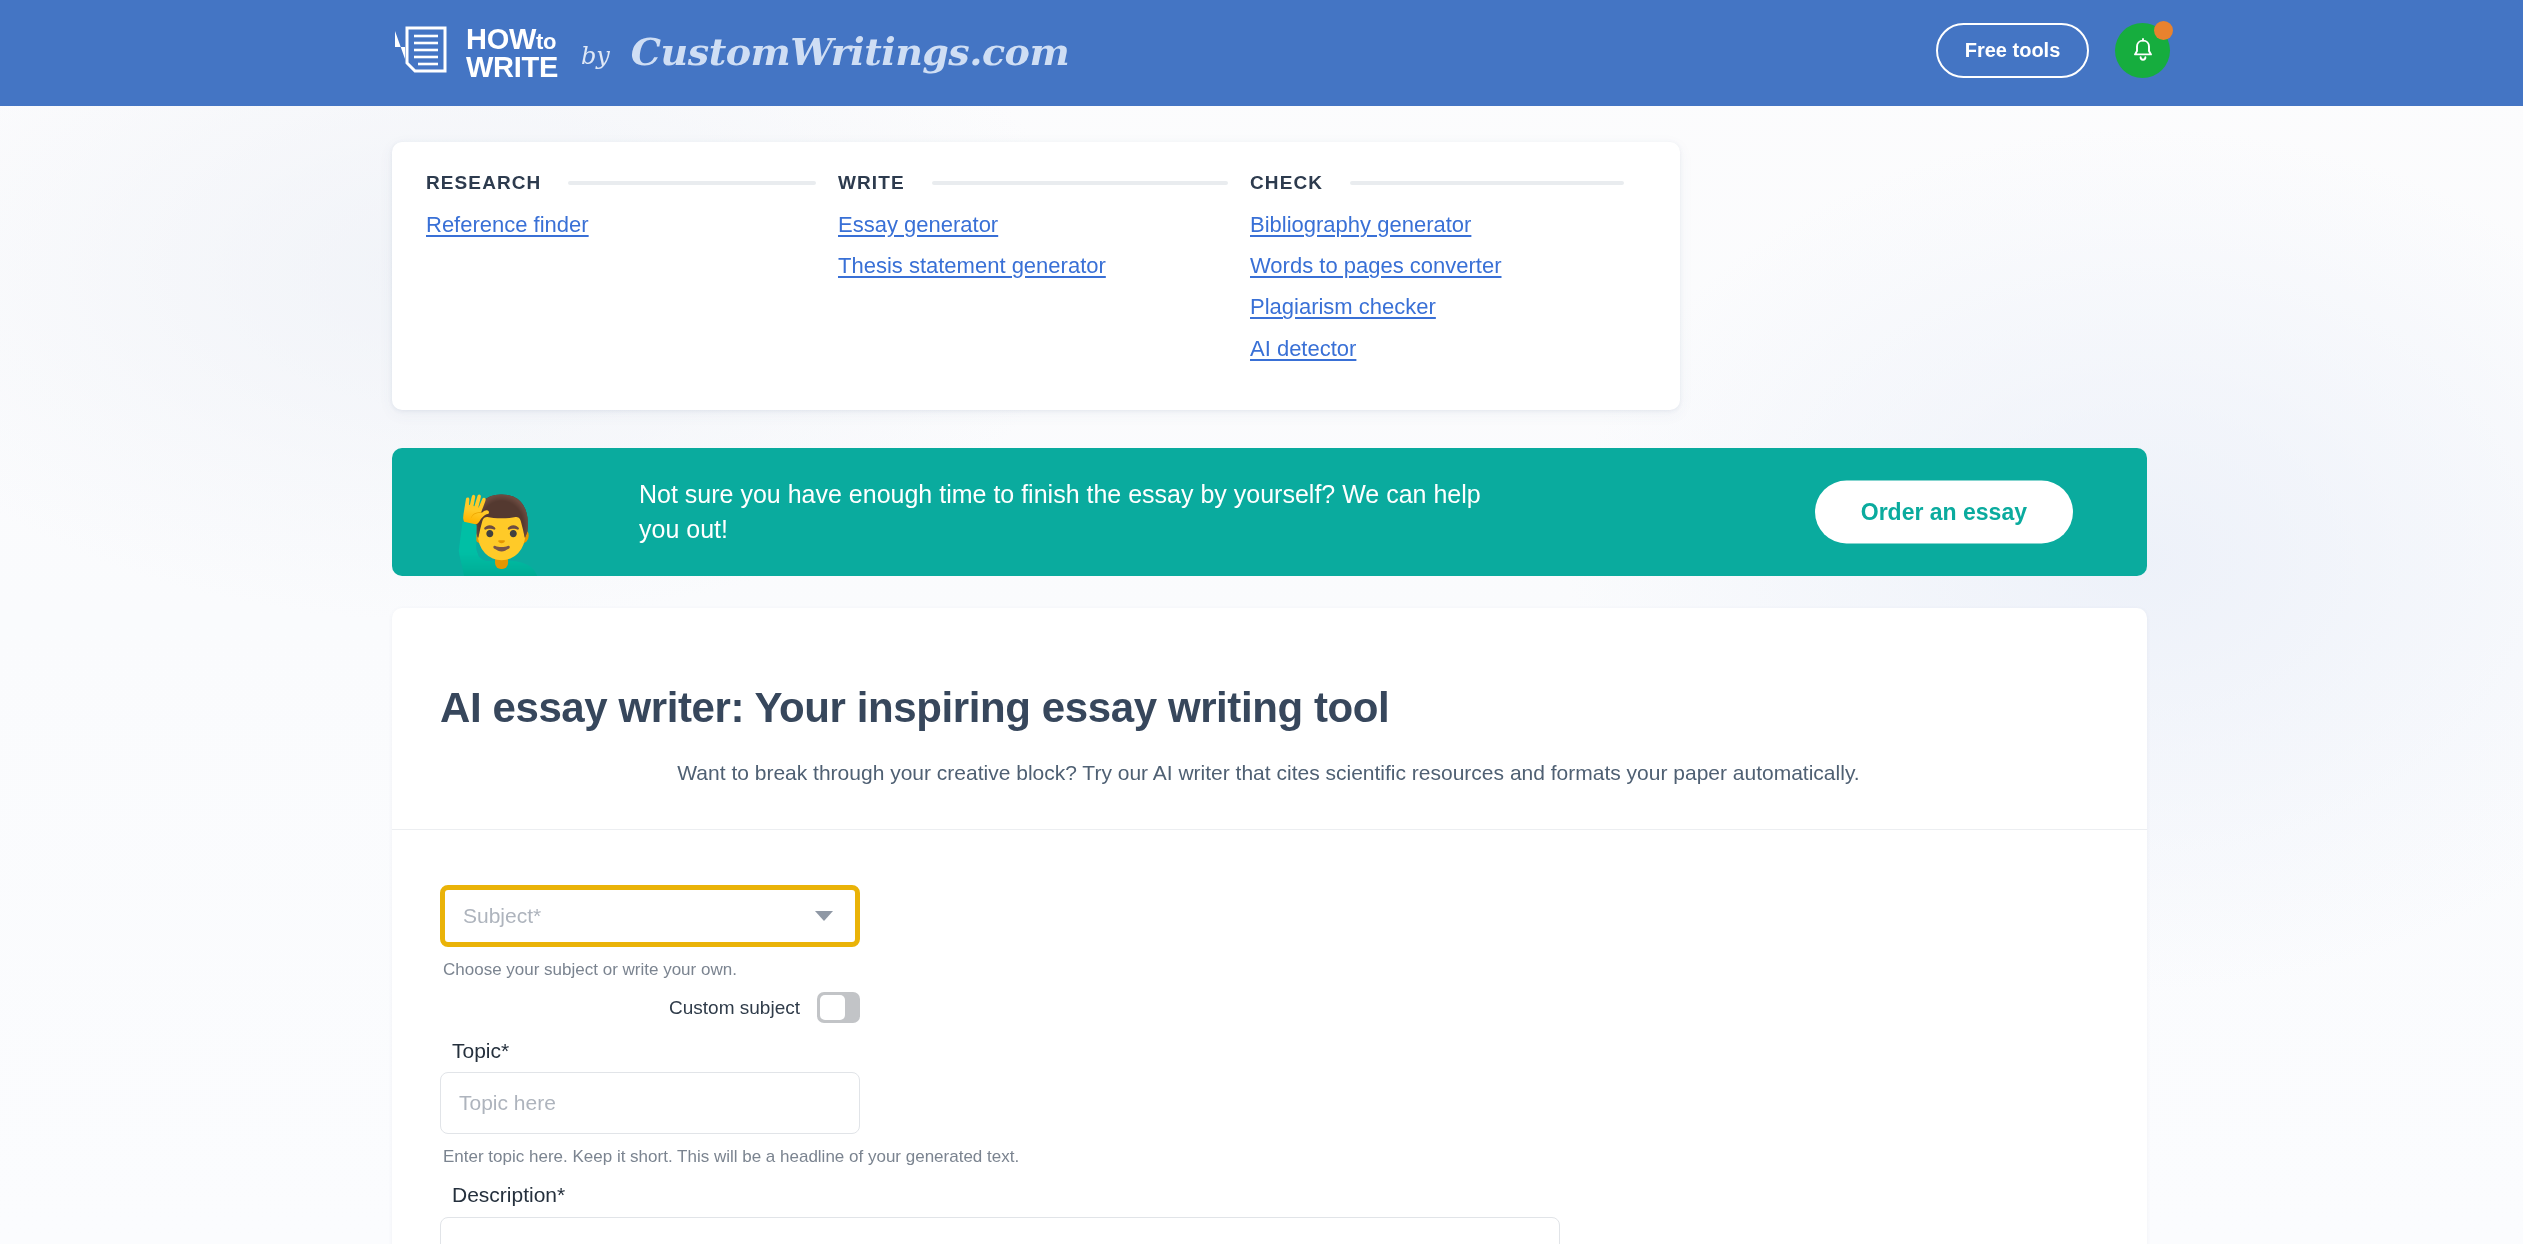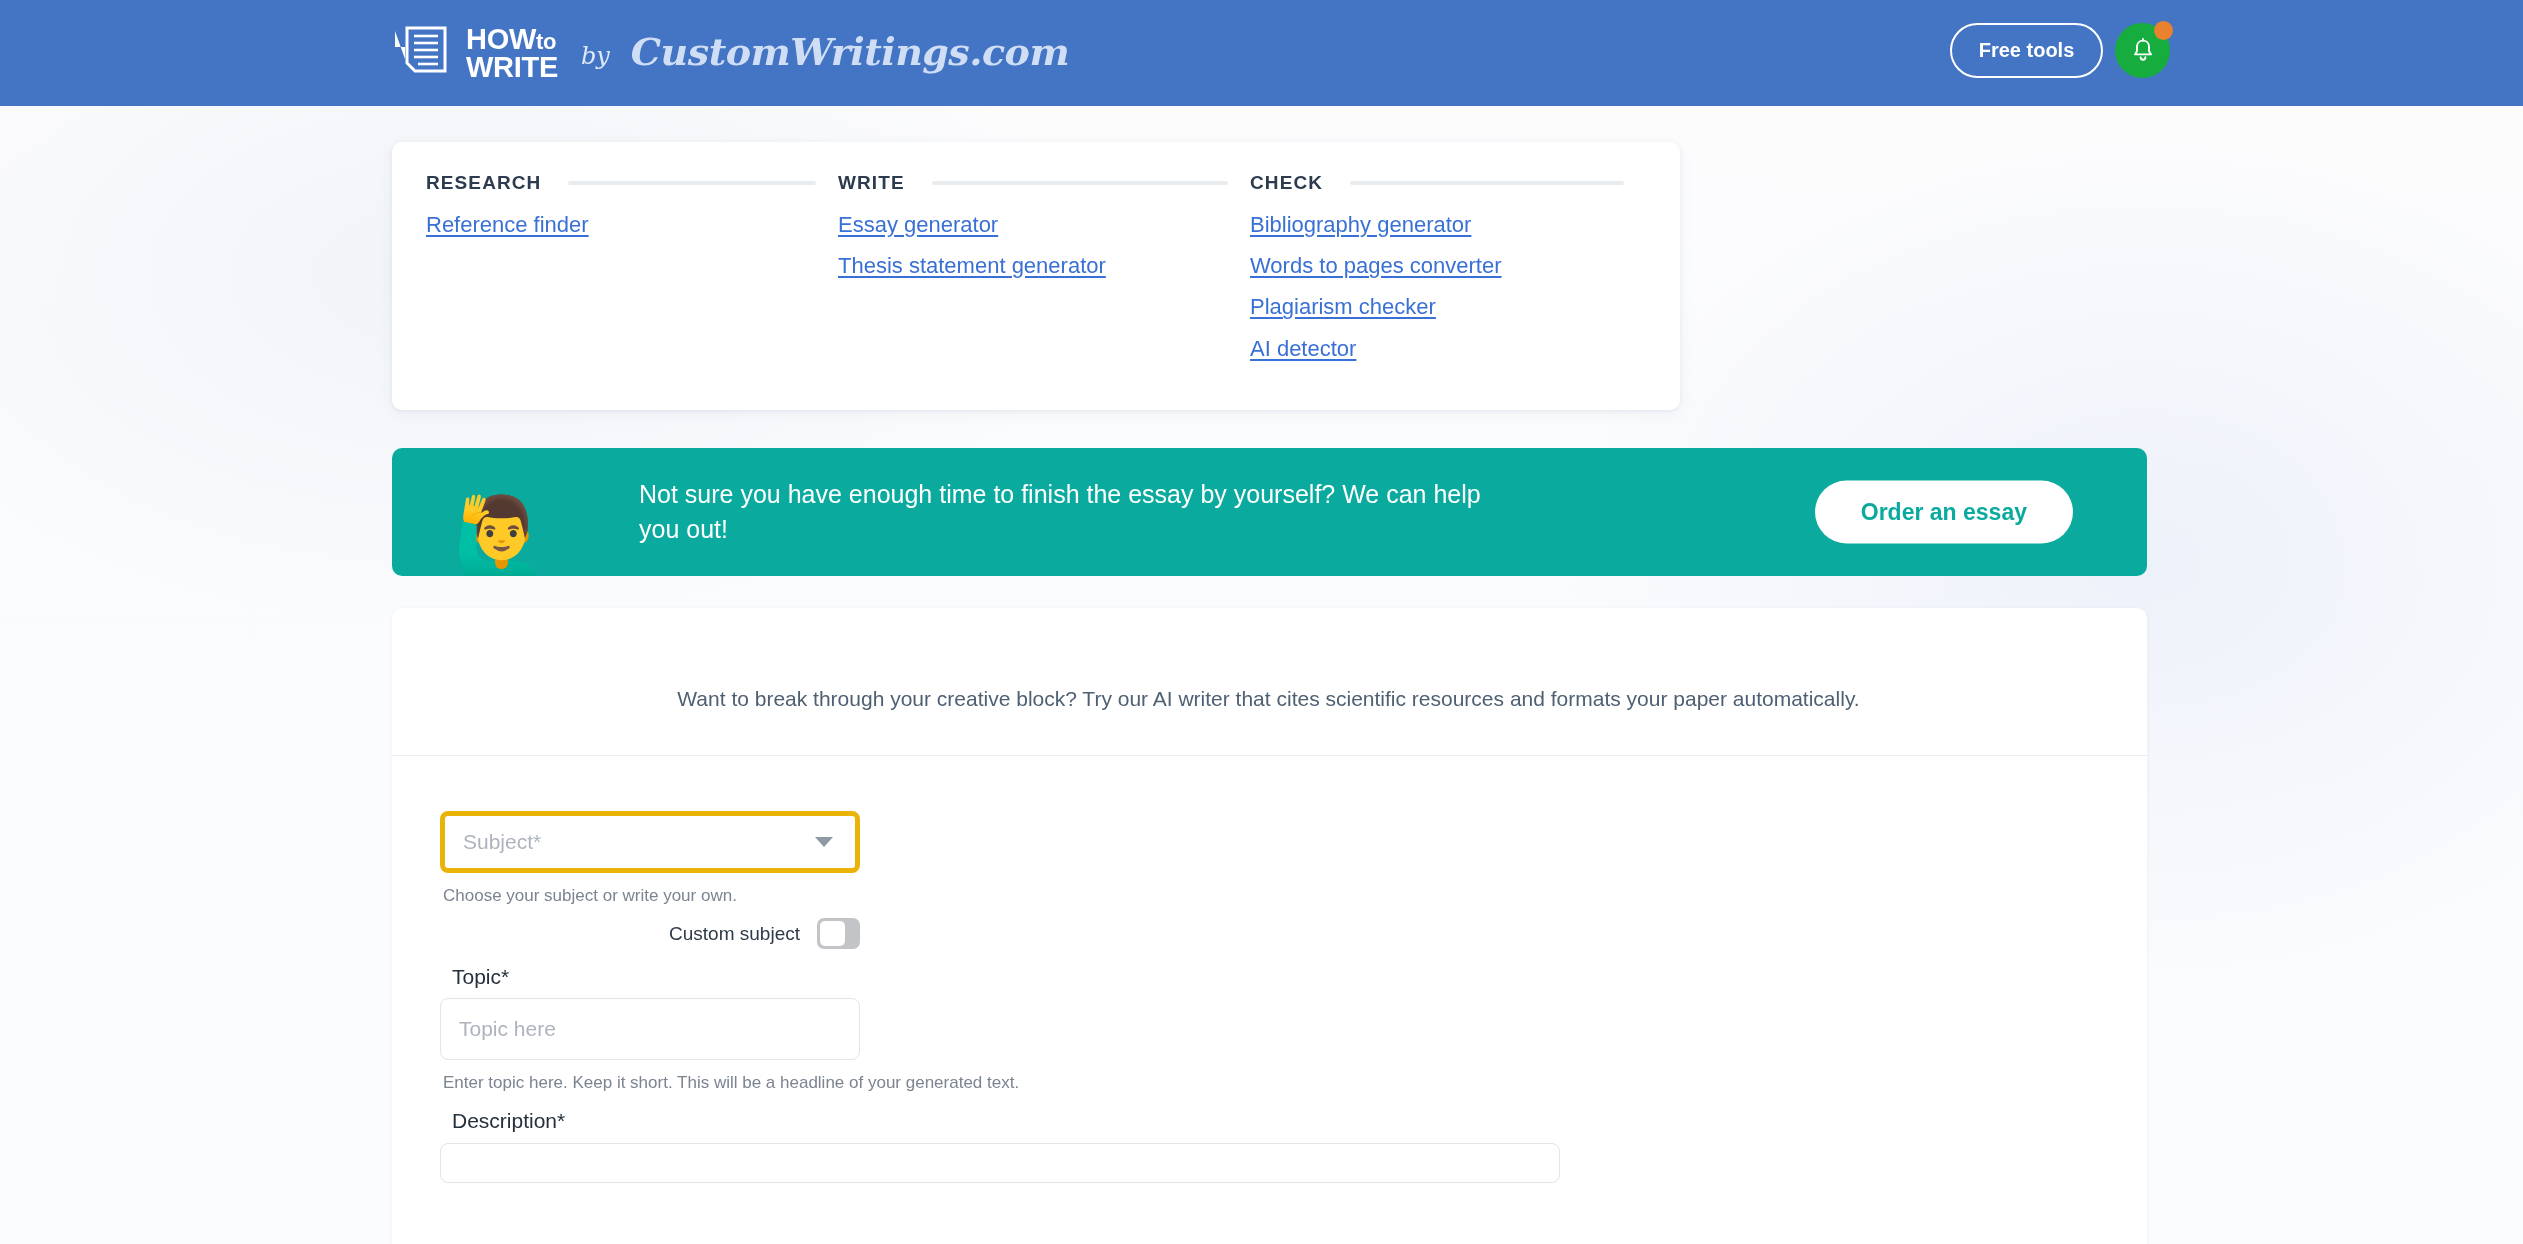--- a/index.html
+++ b/index.html
@@ -91,21 +91,21 @@
     align-self: center;
     padding-bottom: 3px;
   }
 
   .header-right {
     position: absolute;
     right: 353px;
     top: 23px;
     display: flex;
     align-items: flex-end;
-    gap: 12px;
+    gap: 26px;
   }
 
   .free-tools-btn {
     height: 55px;
     min-width: 153px;
     padding: 0 26px;
     border: 2px solid #ffffff;
     border-radius: 28px;
     background: transparent;
     color: #ffffff;
@@ -472,20 +472,21 @@
 
 <div class="promo-banner">
   <div class="promo-emoji">🙋‍♂️</div>
   <div class="promo-text">Not sure you have enough time to finish the essay by yourself? We can help you out!</div>
   <button class="order-essay-btn">Order an essay</button>
 </div>
 
 <div class="content-card">
 
   <div class="content-head">
+    <h1 class="page-title">AI essay writer: Your inspiring essay writing tool</h1>
     <p class="page-subtitle">Want to break through your creative block? Try our AI writer that cites scientific resources and formats your paper automatically.</p>
   </div>
 
   <div class="form-area">
 
     <div class="field-control">
       <span>Subject*</span>
       <span class="select-caret"></span>
     </div>
     <div class="field-hint">Choose your subject or write your own.</div>

